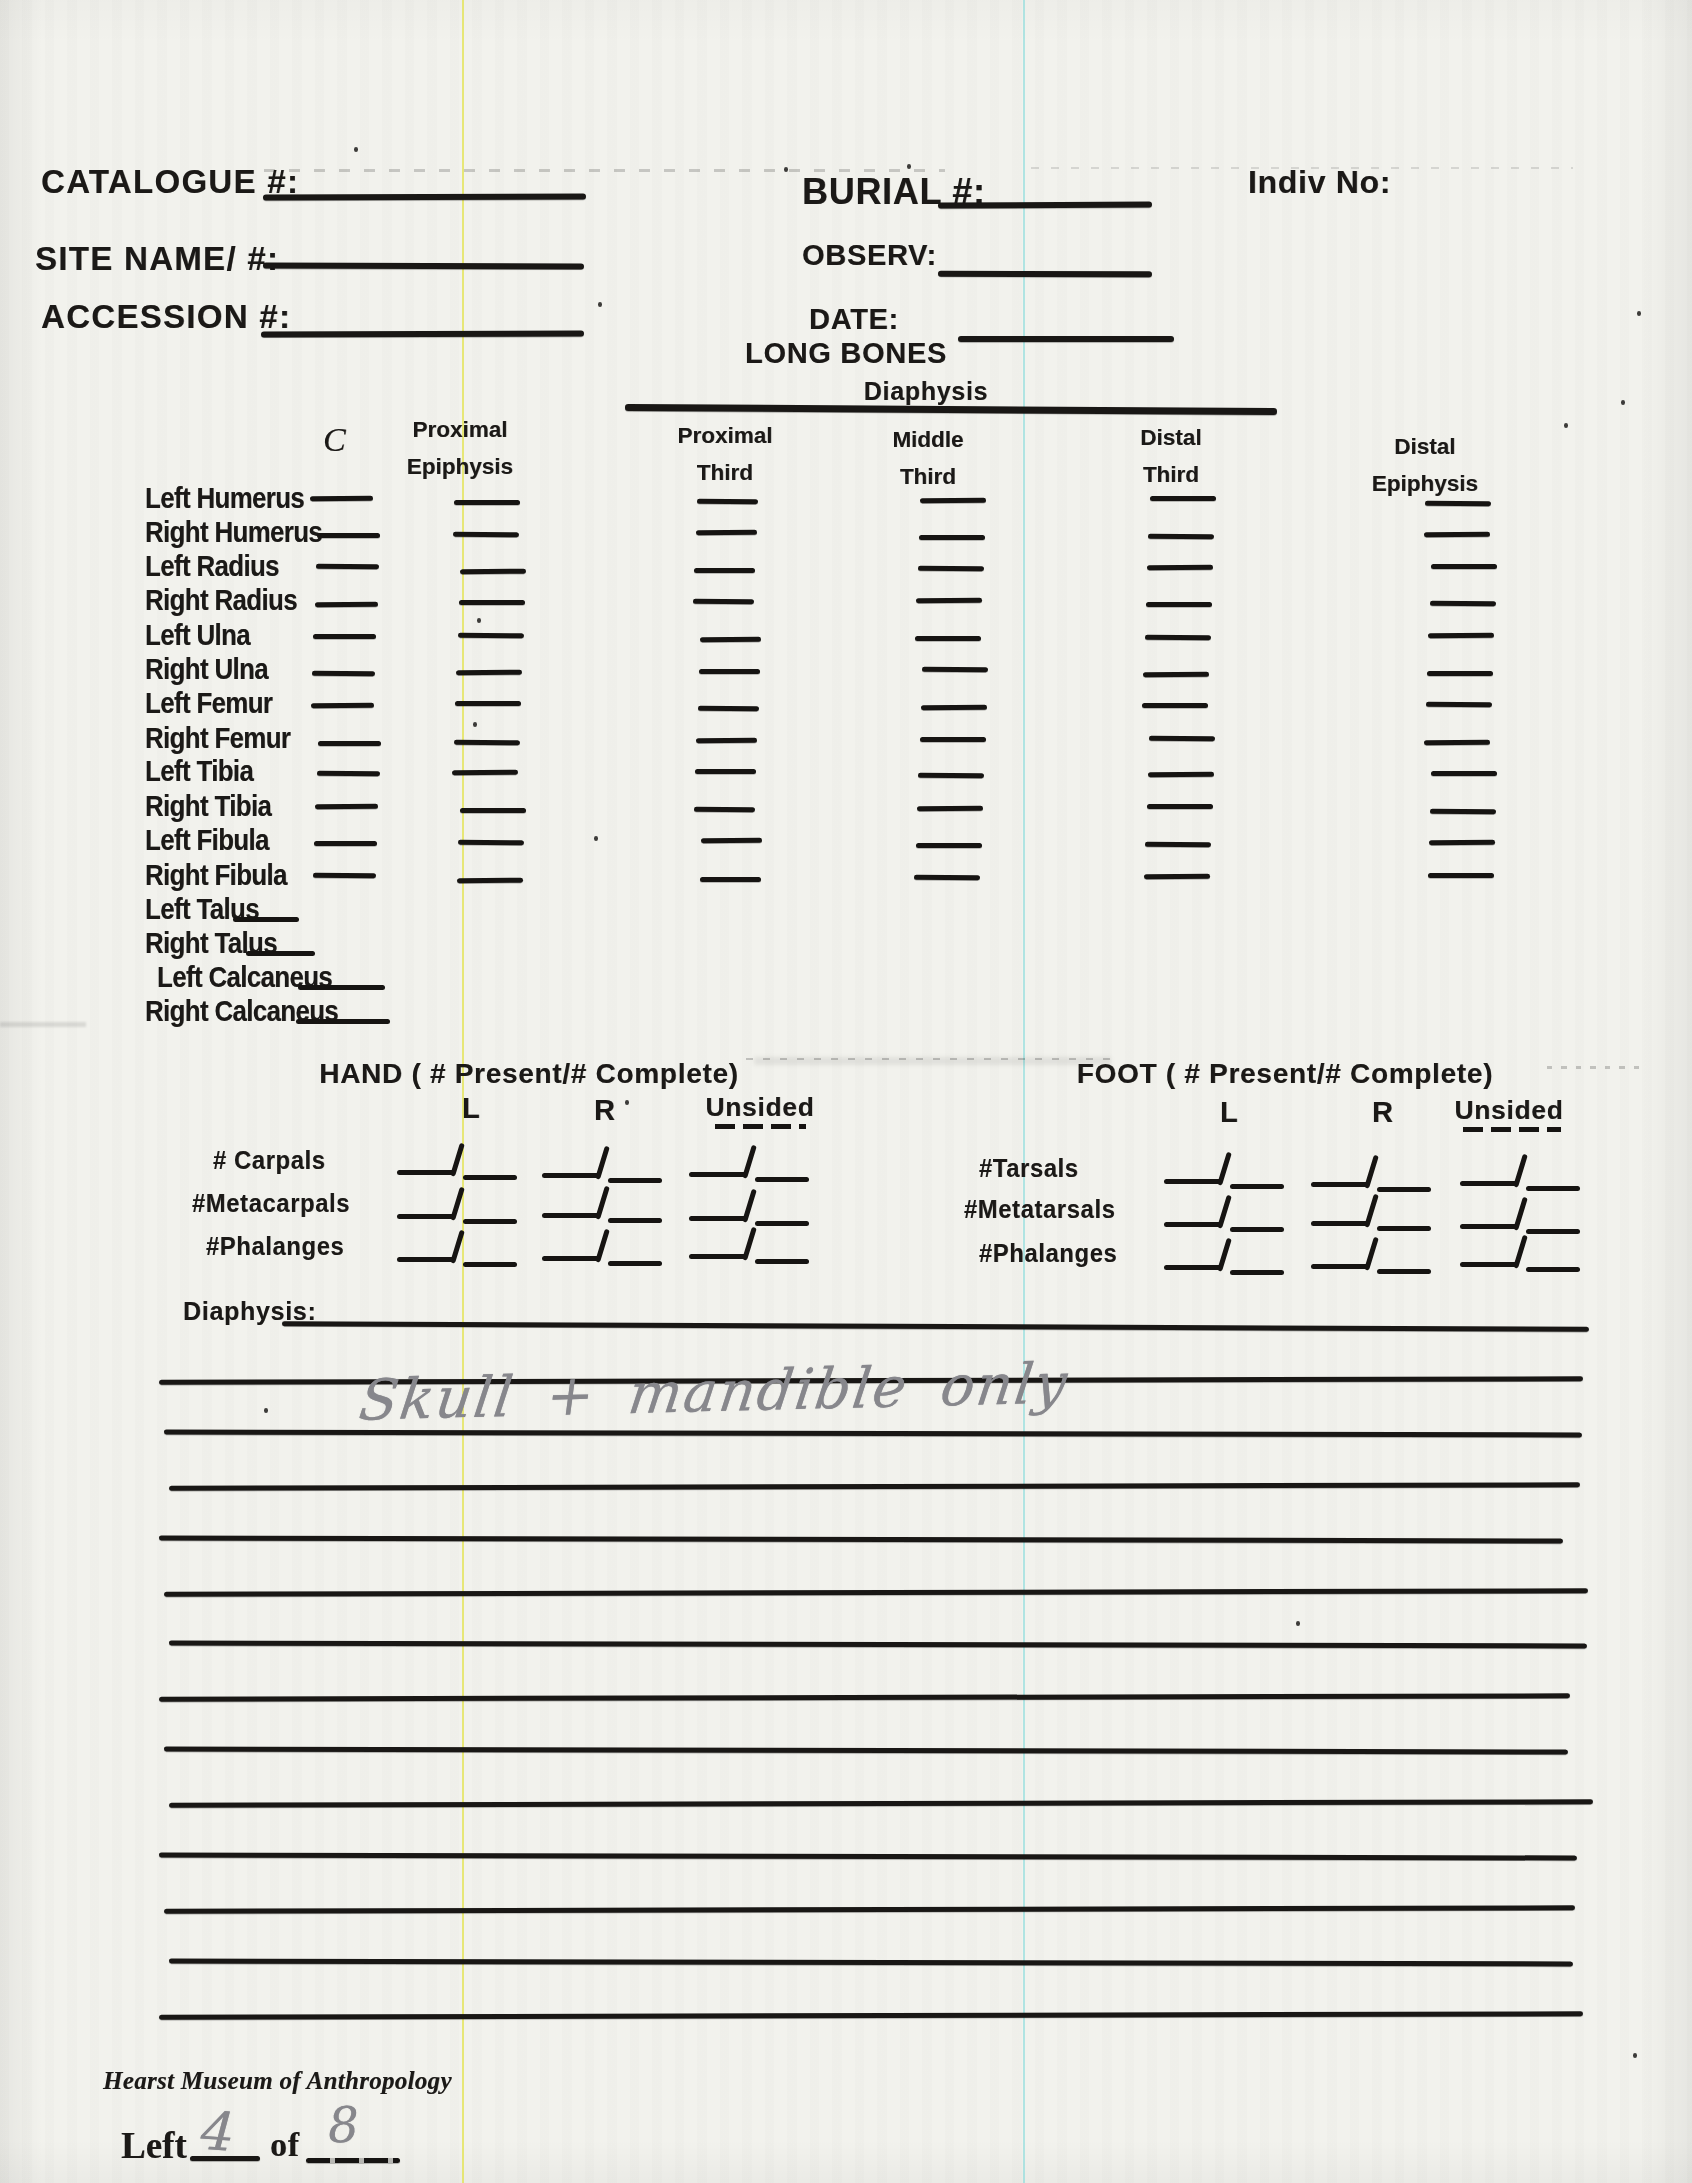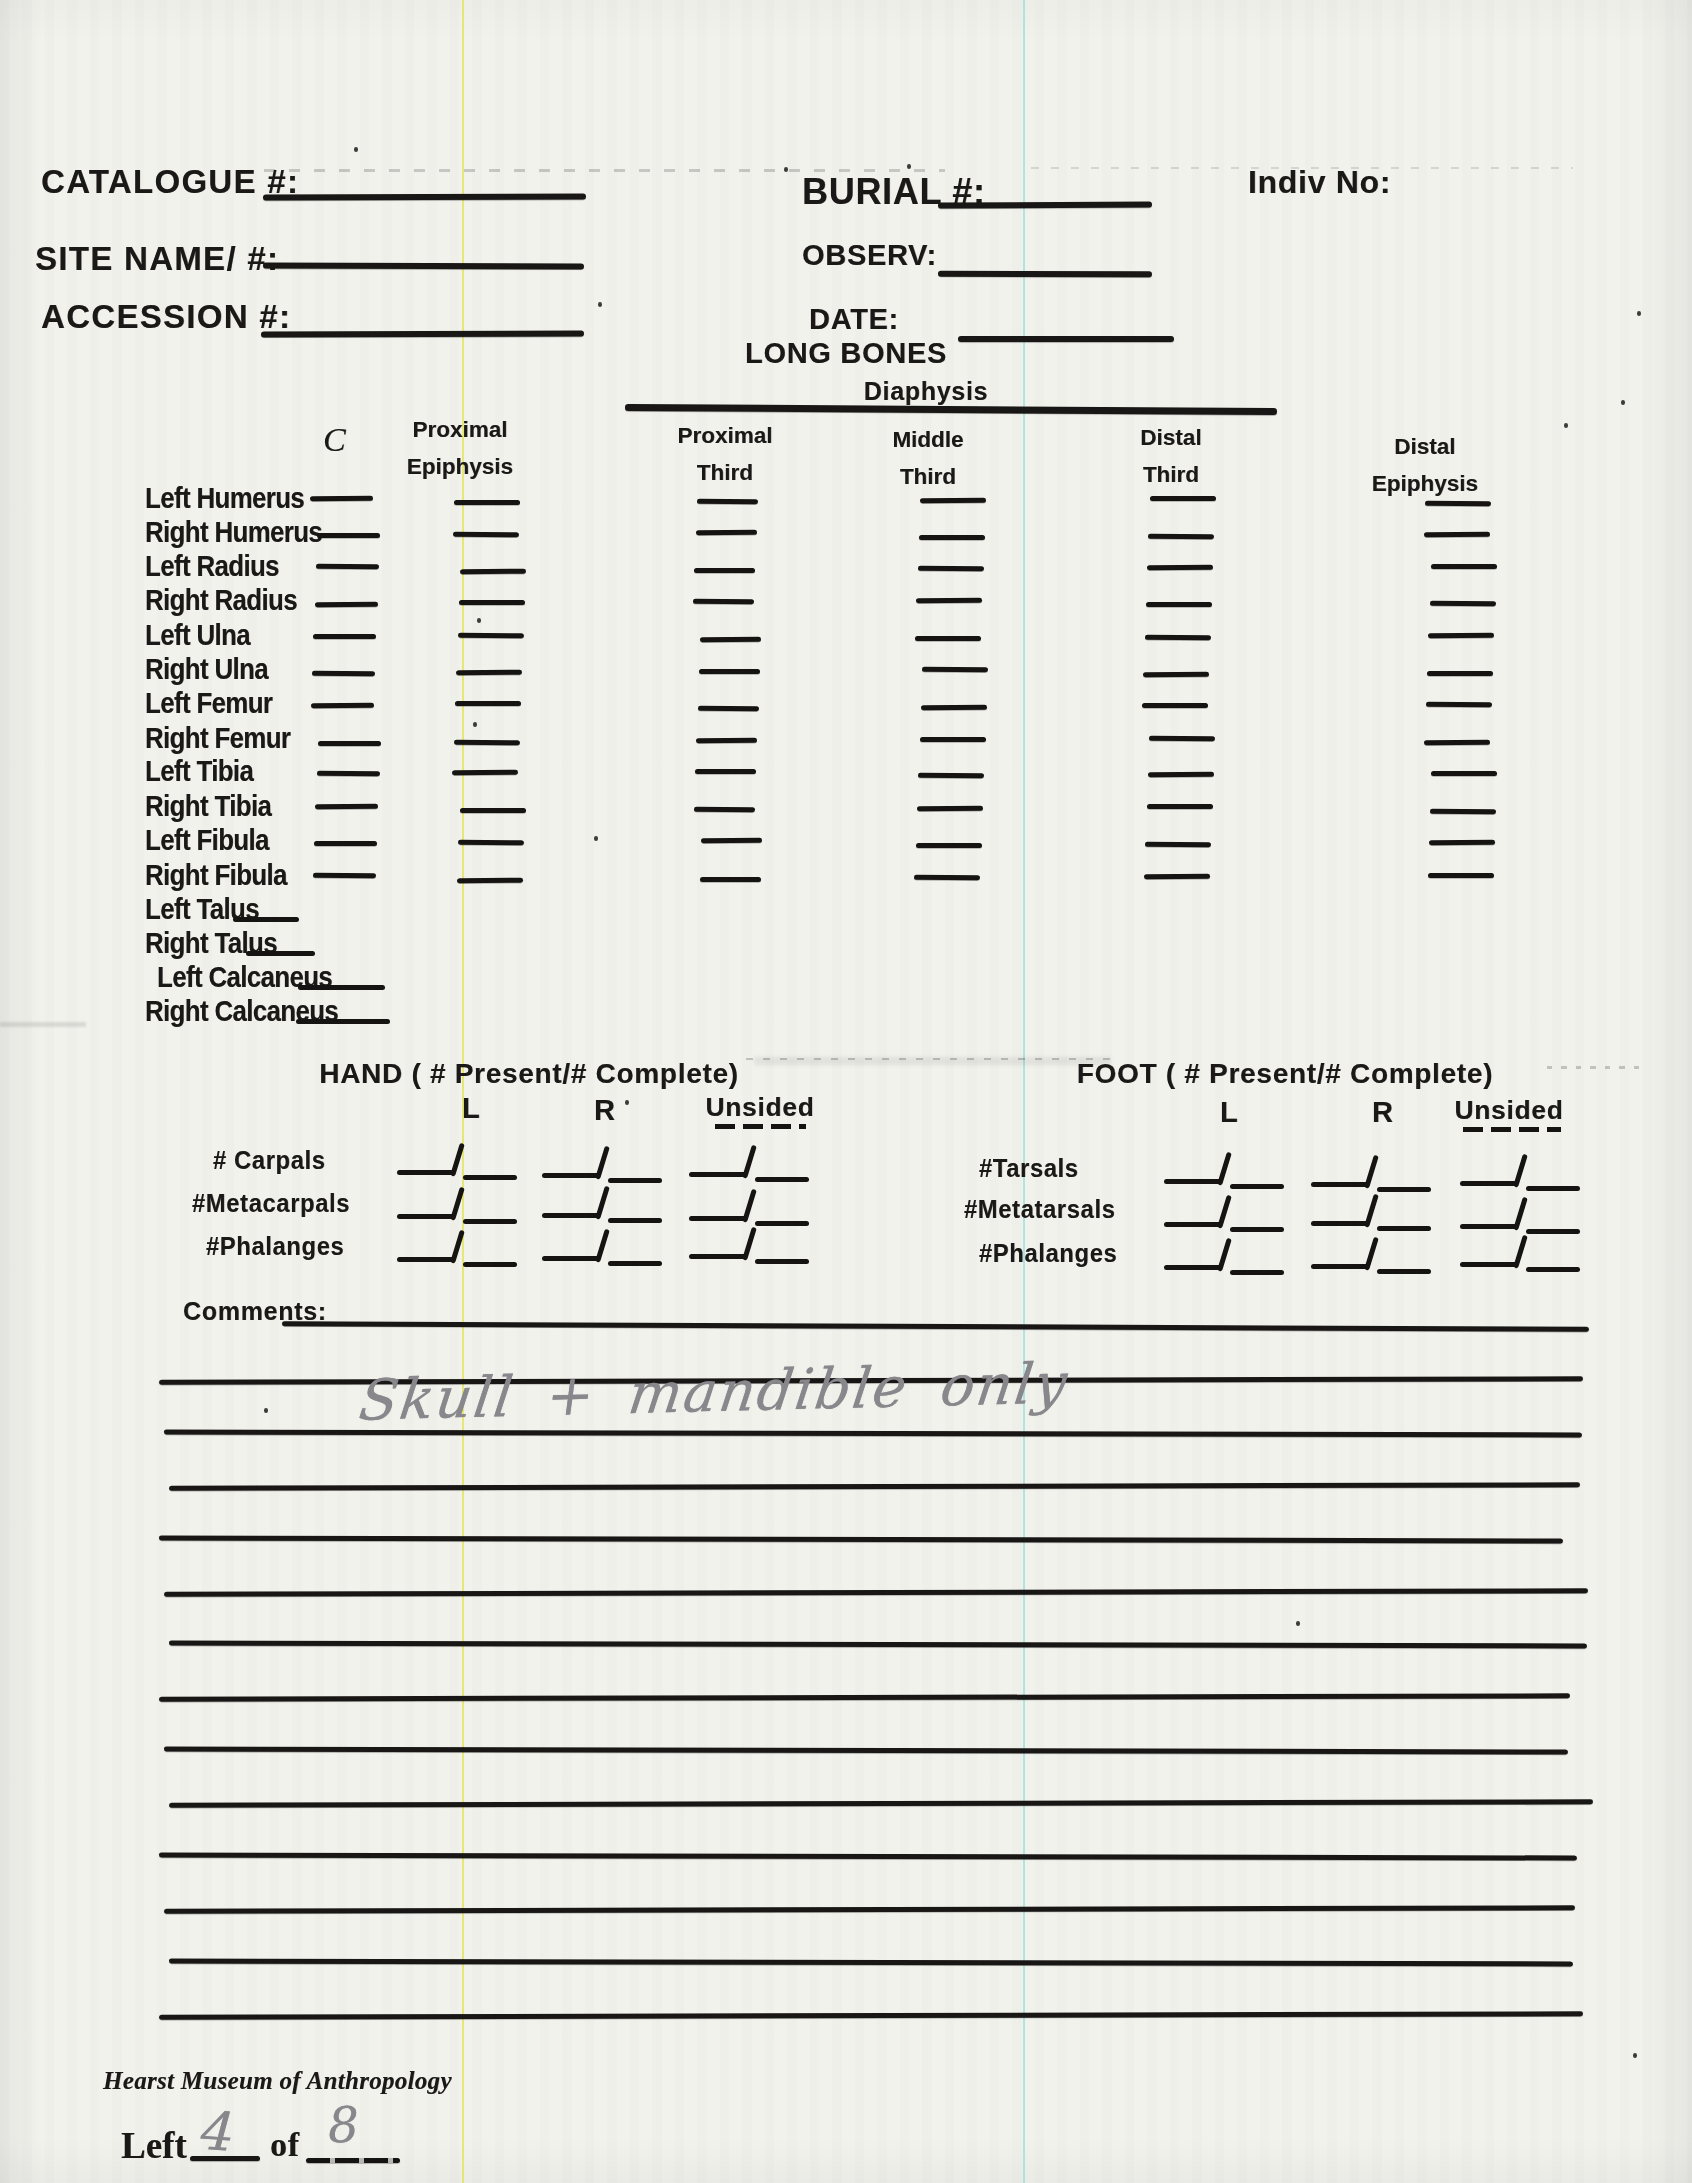--- a/index.html
+++ b/index.html
@@ -343,21 +343,21 @@
         <div class="slash" style="left:53px;top:-12px;"></div>
         <div class="l2" style="left:66px;width:54px;"></div>
       </div>
       <div class="cell" style="left:1460px;top:1246px;">
         <div class="l1" style="width:57px;"></div>
         <div class="slash" style="left:53px;top:-12px;"></div>
         <div class="l2" style="left:66px;width:54px;"></div>
       </div>
     </div>
 
-  <div class="lbl" style="left:183px;top:1297px;font-size:25px;">Comments:</div>
+  <div class="lbl" style="left:183px;top:1297px;font-size:25px;">Diaphysis:</div>
   <div class="ink-line" style="left:282px;top:1324px;width:1307px;height:5.3px;transform:rotate(0.25deg);"></div>
   <div id="comment-lines">
       <div class="ink-line" style="left:159px;top:1378px;width:1424px;height:5.3px;transform:rotate(-0.14deg);"></div>
       <div class="ink-line" style="left:164px;top:1431px;width:1418px;height:5.3px;transform:rotate(0.12deg);"></div>
       <div class="ink-line" style="left:169px;top:1484px;width:1411px;height:5.3px;transform:rotate(-0.14deg);"></div>
       <div class="ink-line" style="left:159px;top:1537px;width:1404px;height:5.3px;transform:rotate(0.12deg);"></div>
       <div class="ink-line" style="left:164px;top:1590px;width:1424px;height:5.3px;transform:rotate(-0.14deg);"></div>
       <div class="ink-line" style="left:169px;top:1642px;width:1418px;height:5.3px;transform:rotate(0.12deg);"></div>
       <div class="ink-line" style="left:159px;top:1695px;width:1411px;height:5.3px;transform:rotate(-0.14deg);"></div>
       <div class="ink-line" style="left:164px;top:1748px;width:1404px;height:5.3px;transform:rotate(0.12deg);"></div>

